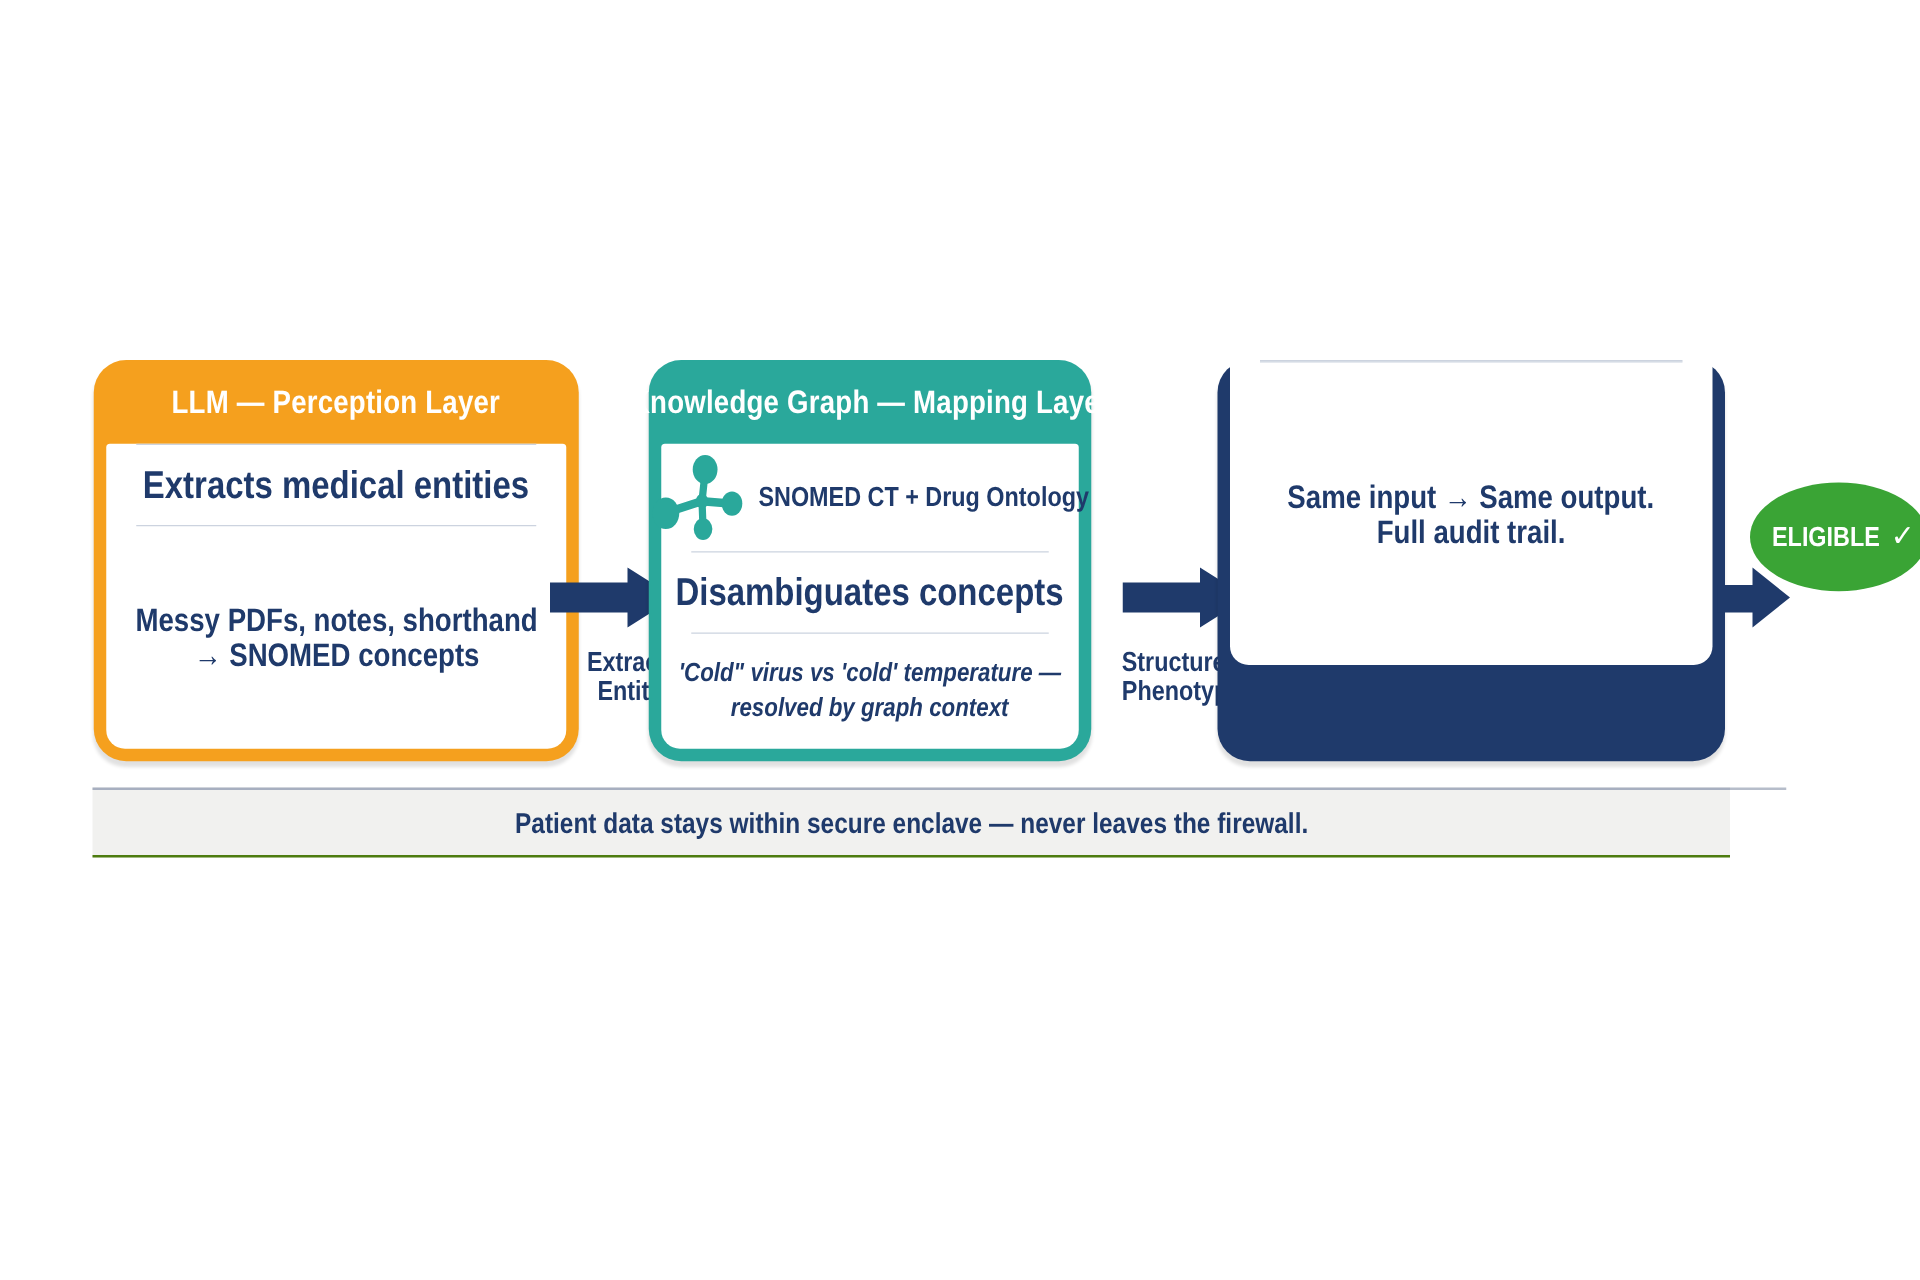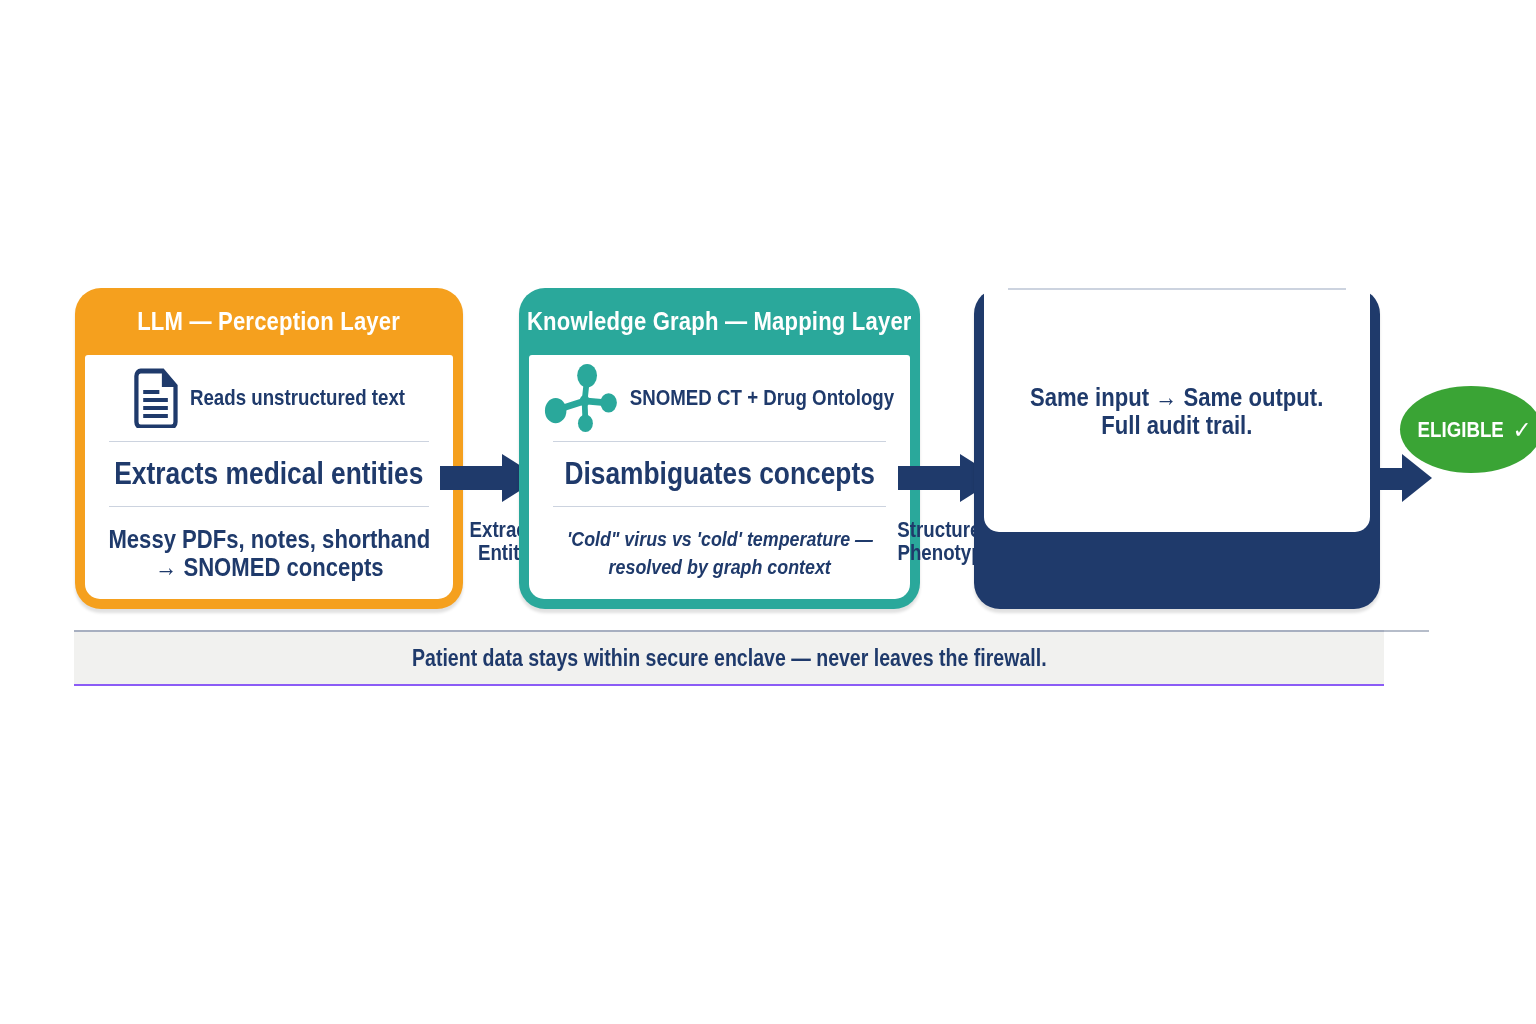--- a/index.html
+++ b/index.html
@@ -54,53 +54,36 @@
     color:#ffffff; font-weight:bold; font-size:22px;
   }
   .badge .mark { font-size:24px; transform:scaleX(0.95); }
   .badge-eligible { left:1368px; top:386px; width:142px; height:87px; background:var(--accent,#3aa435); }
   .badge-excluded { left:1366px; top:479px; width:147px; height:88px; background:var(--accent,#e02724); }
 
   
   .banner {
     position:absolute; left:42px; top:630px; width:1310px; height:56px;
     box-sizing:border-box; background:#f1f1ef;
-    border-top:2px solid #a7afc0; border-bottom:2px solid #8b5cf6;
+    border-top:2px solid #a7afc0; border-bottom:2px solid #4d7c0f;
     display:flex; align-items:center; justify-content:center;
     font-size:23px; font-weight:bold; color:#1f3a6b;
   }
   .banner-rule-ext { position:absolute; left:1352px; top:630px; width:45px; height:2px; background:#b6bdca; }
 </style>
 </head>
 <body>
 
 <div class="canvas">
 
   <div class="card" style="left: 43px; width: 388px; --accent: #f5a01e;">
     <div class="card-header">
       <span class="txt">LLM — Perception Layer</span>
     </div>
     <div class="card-body">
-      <div class="row row1">
-        <div class="row1-group">
-          <span class="icon-wrap">
-            <svg width="54" height="60" viewBox="0 0 54 60">
-              <path d="M9 3 h26 l15 15 v36 a5 5 0 0 1 -5 5 H9 a5 5 0 0 1 -5 -5 V8 a5 5 0 0 1 5 -5 z" fill="none" stroke="#1f3a6b" stroke-width="5"></path>
-              <path d="M34 3 v16 h16 z" fill="#1f3a6b"></path>
-              <g stroke="#1f3a6b" stroke-width="4">
-                <line x1="12" y1="24" x2="31" y2="24"></line>
-                <line x1="12" y1="32" x2="41" y2="32"></line>
-                <line x1="12" y1="40" x2="41" y2="40"></line>
-                <line x1="12" y1="48" x2="41" y2="48"></line>
-              </g>
-            </svg>
-          </span>
-          <span class="rtxt">Reads unstructured text</span>
-        </div>
-      </div>
       <div class="divider"></div>
       <div class="row row2">
         <span class="txt">Extracts medical entities</span>
       </div>
       <div class="divider"></div>
       <div class="row3">
         <span class="txt">Messy PDFs, notes, shorthand</span>
         <span class="txt">→ SNOMED concepts</span>
       </div>
     </div>
@@ -109,21 +92,21 @@
   <div class="flow-arrow" style="left:408px; top:452px;">
     <svg width="100" height="52" viewBox="0 0 100 52">
       <polygon points="0,14 62,14 62,2 100,26 62,50 62,38 0,38" fill="#1f3a6b"></polygon>
     </svg>
   </div>
   <div class="flow-label" style="left:410px;">
     <span class="txt">Extracted</span><br>
     <span class="txt">Entities</span>
   </div>
 
-  <div class="card" style="left: 487px; width: 401px; text-align: right; --accent: #2aa89b;">
+  <div class="card" style="left: 487px; width: 354px; text-align: right; --accent: #2aa89b;">
     <div class="card-header">
       <span class="txt">Knowledge Graph — Mapping Layer</span>
     </div>
     <div class="card-body">
       <div class="row row1">
         <div class="row1-group">
           <span class="icon-wrap">
             <svg width="88" height="72" viewBox="0 0 90 74">
               <g stroke="#2aa89b" stroke-width="7" stroke-linecap="round">
                 <line x1="49" y1="40" x2="52" y2="16"></line>

